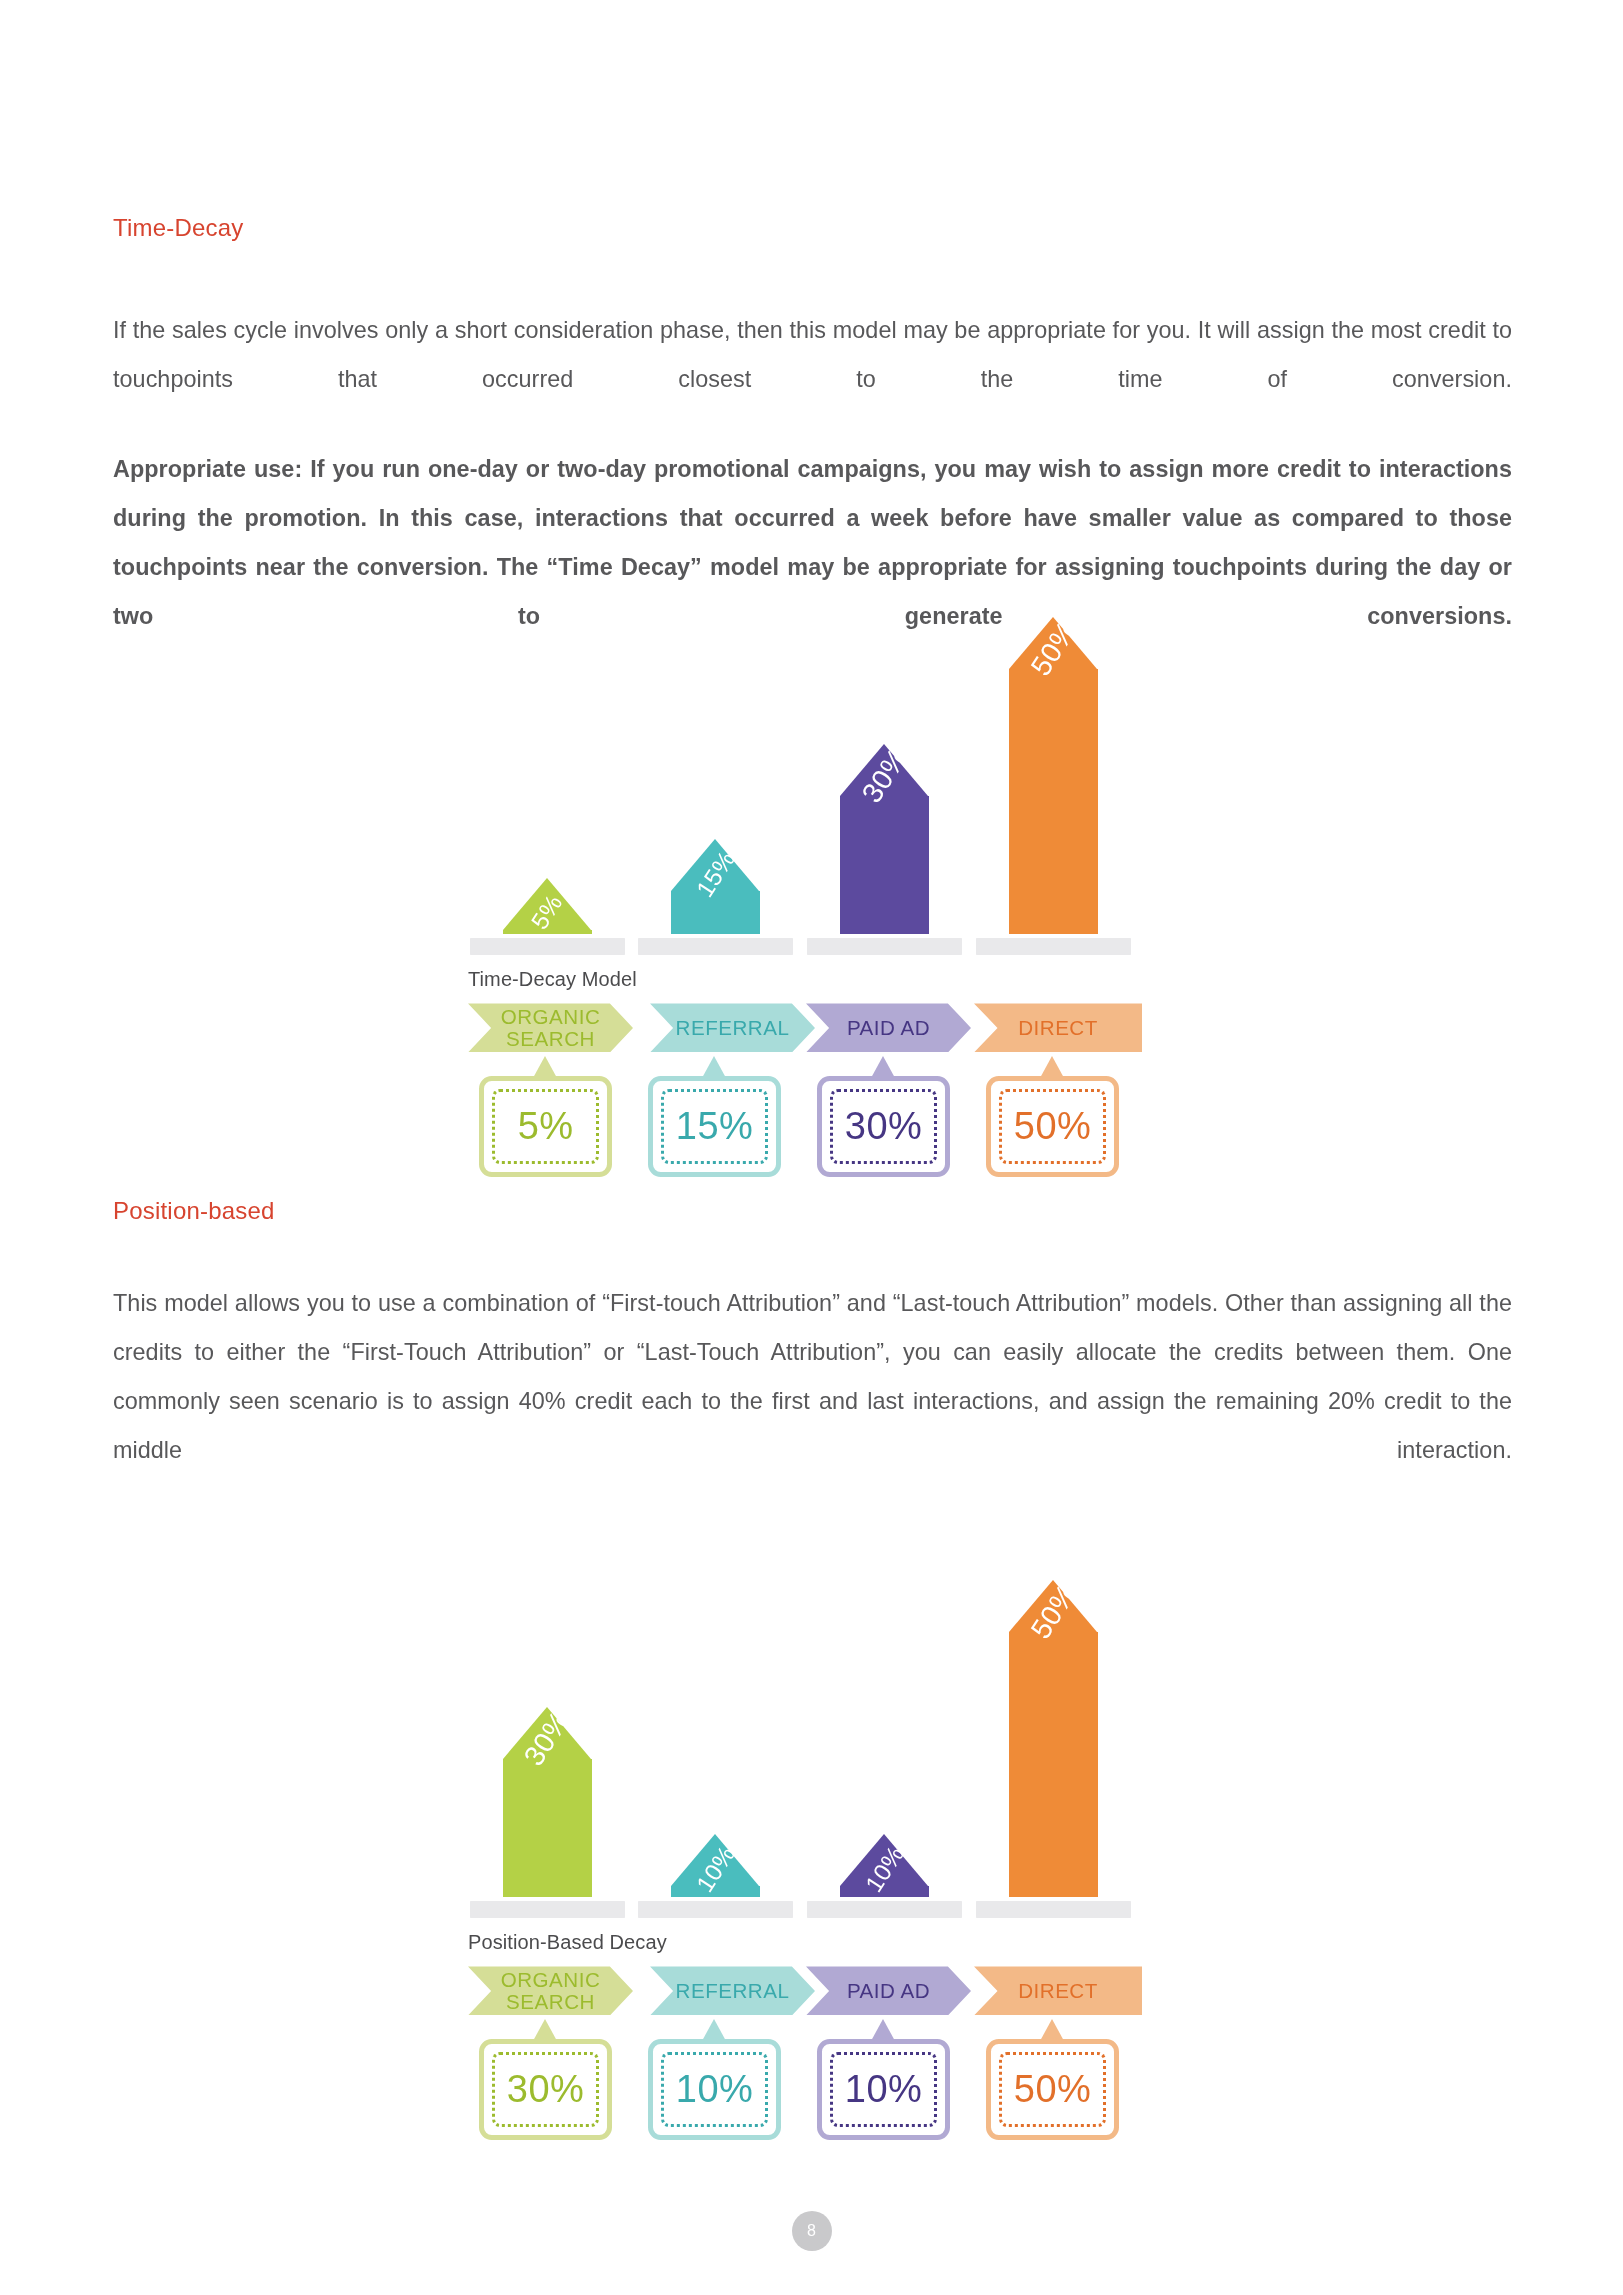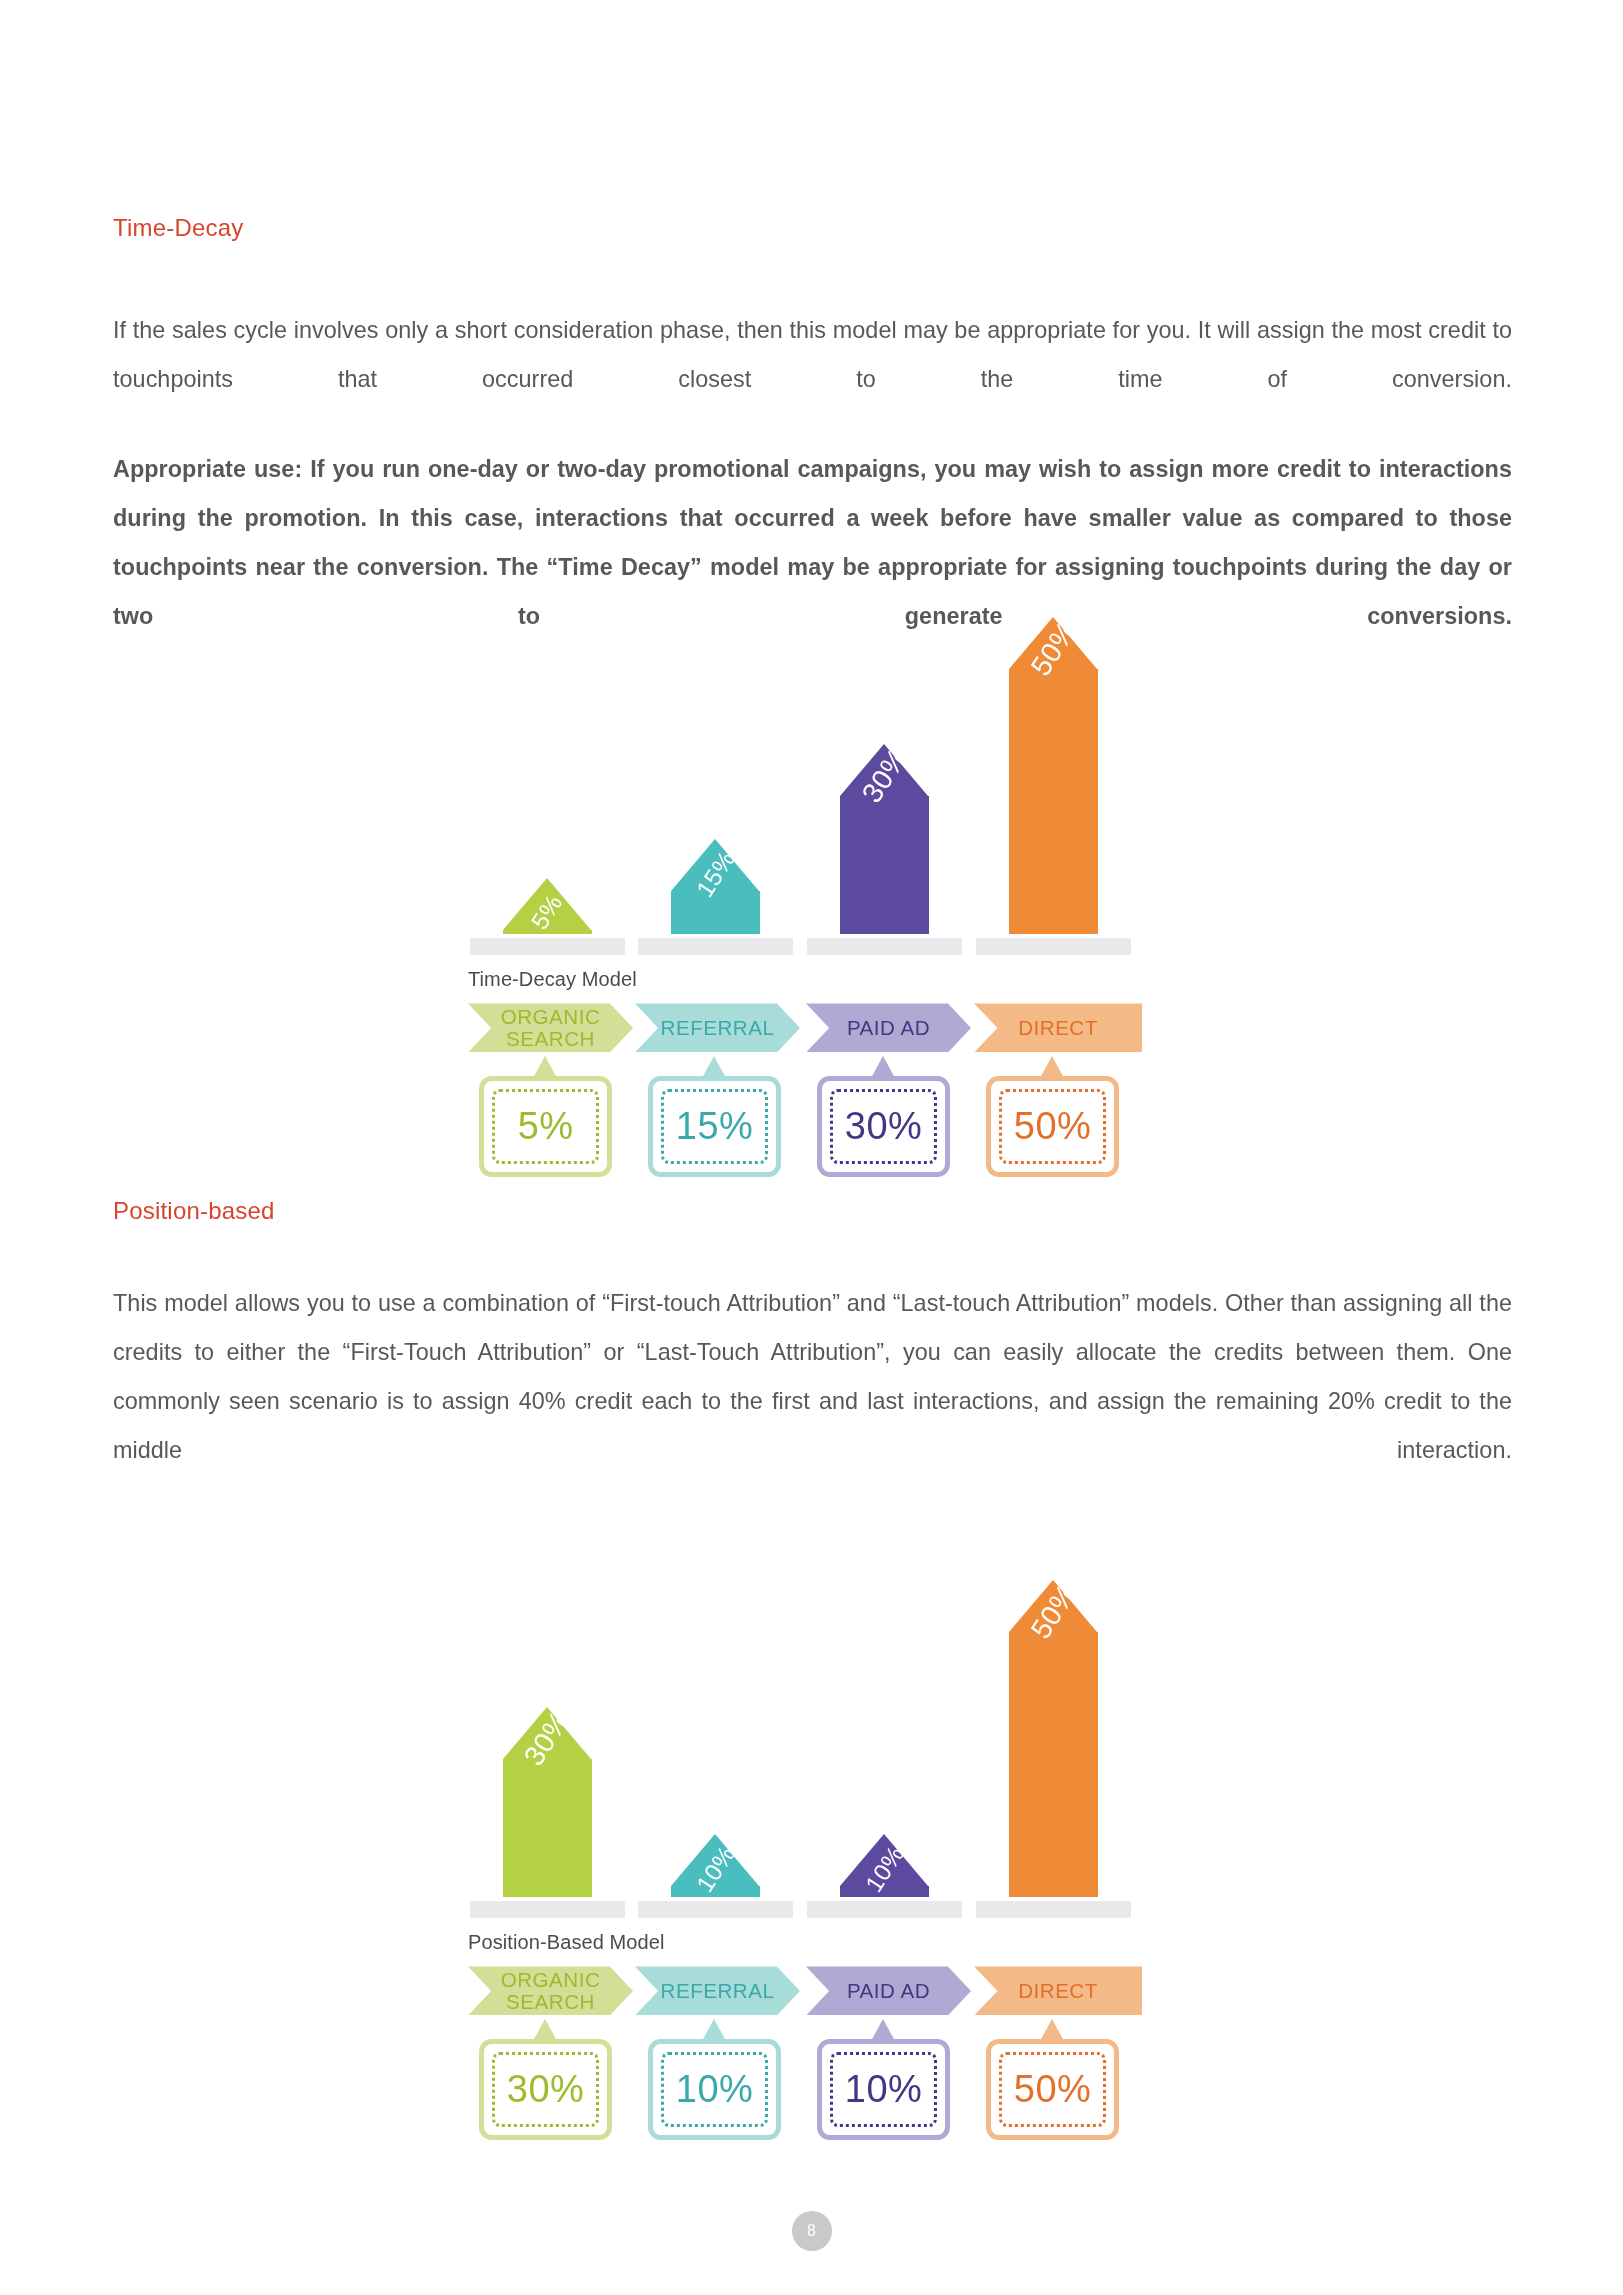--- a/index.html
+++ b/index.html
@@ -136,21 +136,21 @@
     align-items: center;
     justify-content: center;
     text-align: center;
     font-size: 20.6px;
     line-height: 22px;
     letter-spacing: 0.5px;
     -webkit-clip-path: polygon(0 0, 86% 0, 100% 50%, 86% 100%, 0 100%, 14% 50%);
     clip-path: polygon(0 0, 86% 0, 100% 50%, 86% 100%, 0 100%, 14% 50%);
   }
   .chev.c0 { left: 0px; -webkit-clip-path: polygon(0 0, 86% 0, 100% 50%, 86% 100%, 0 100%, 14% 50%); clip-path: polygon(0 0, 86% 0, 100% 50%, 86% 100%, 0 100%, 14% 50%); }
-  .chev.c1 { left: 167px; }
+  .chev.c1 { left: 182px; }
   .chev.c2 { left: 338px; }
   .chev.c3 { left: 506px; width: 168px; -webkit-clip-path: polygon(0 0, 100% 0, 100% 100%, 0 100%, 14% 50%); clip-path: polygon(0 0, 100% 0, 100% 100%, 0 100%, 14% 50%); }
   .chev-label { padding: 0 4.8px; }
 
   
   .callouts {
     position: relative;
     margin-top: 24px;
     height: 103px;
     width: 698px;
@@ -375,21 +375,21 @@
         <div class="arrow">
           <div class="arrow-head" style="border-bottom-color: rgb(239, 139, 55);"></div>
           <div class="arrow-body" style="background: rgb(239, 139, 55); height: 265px;"></div>
           <div class="arrow-label" style="top: 14.3px; font-size: 28.5px;">50%</div>
         </div>
         <div class="pedestal" style="background: rgb(233, 233, 235);"></div>
       </div>
 
     </div>
 
-    <div class="model-title">Position-Based Model</div>
+    <div class="model-title">Position-Based Decay</div>
 
     <div class="chevrons">
       <div class="chev c0" style="background: rgb(213, 222, 151); color: rgb(156, 187, 46);">
         <span class="chev-label">
           <span>ORGANIC</span><br>
           <span>SEARCH</span>
         </span>
       </div>
       <div class="chev c1" style="background: rgb(168, 220, 217); color: rgb(57, 169, 172);">
         <span class="chev-label">REFERRAL</span>

